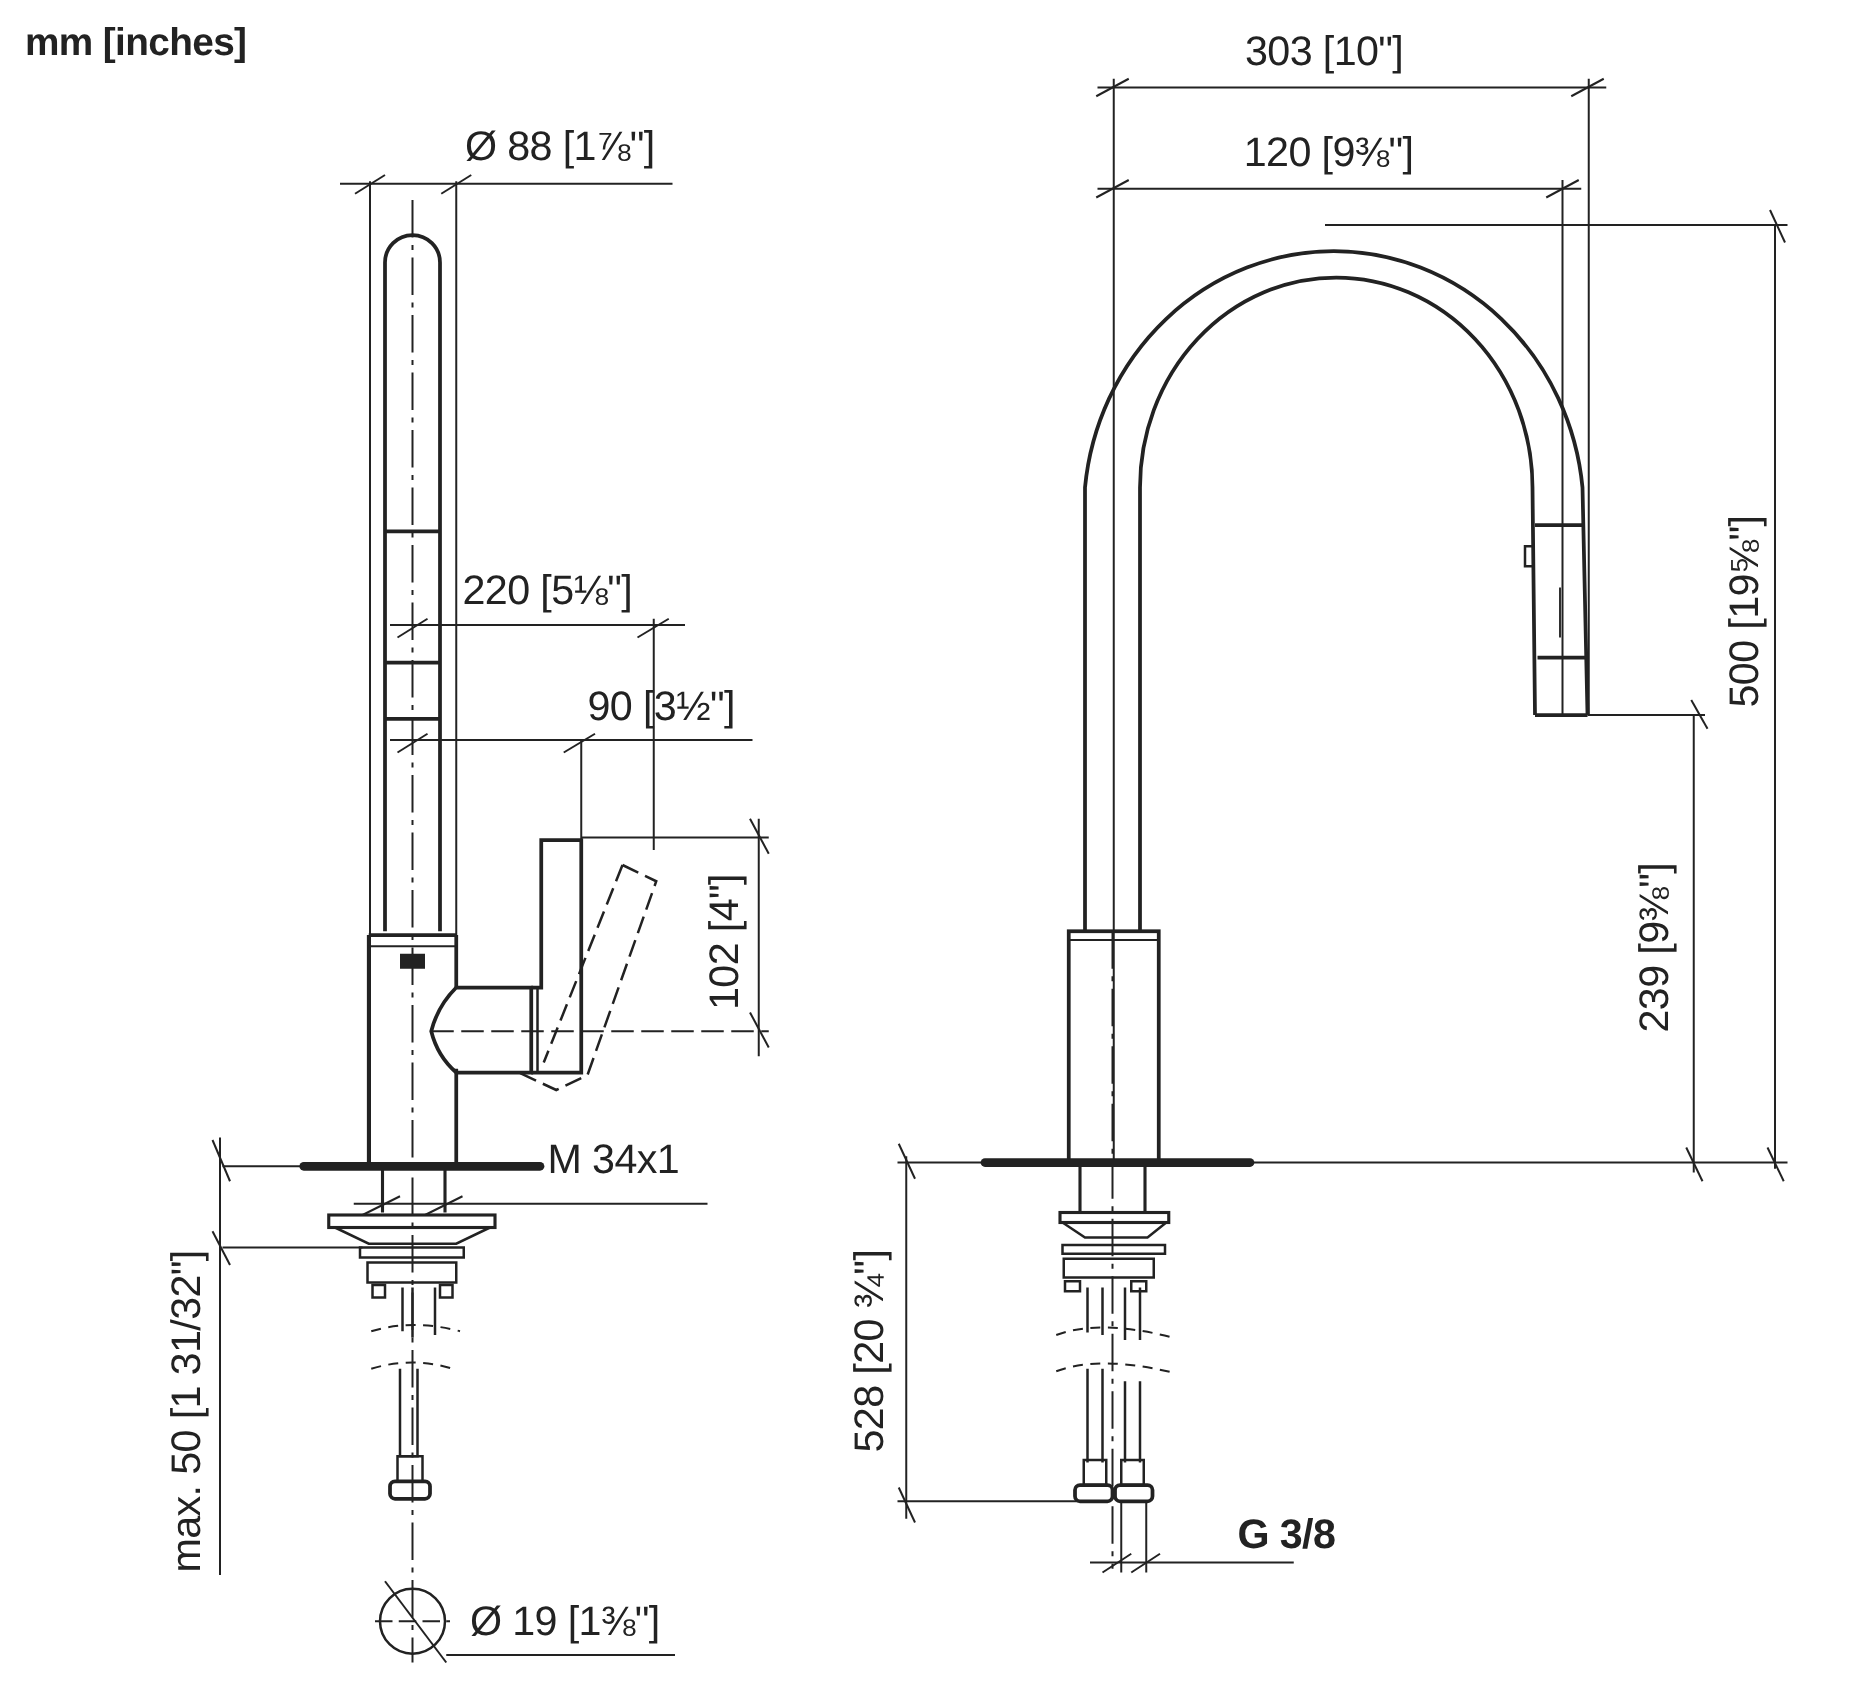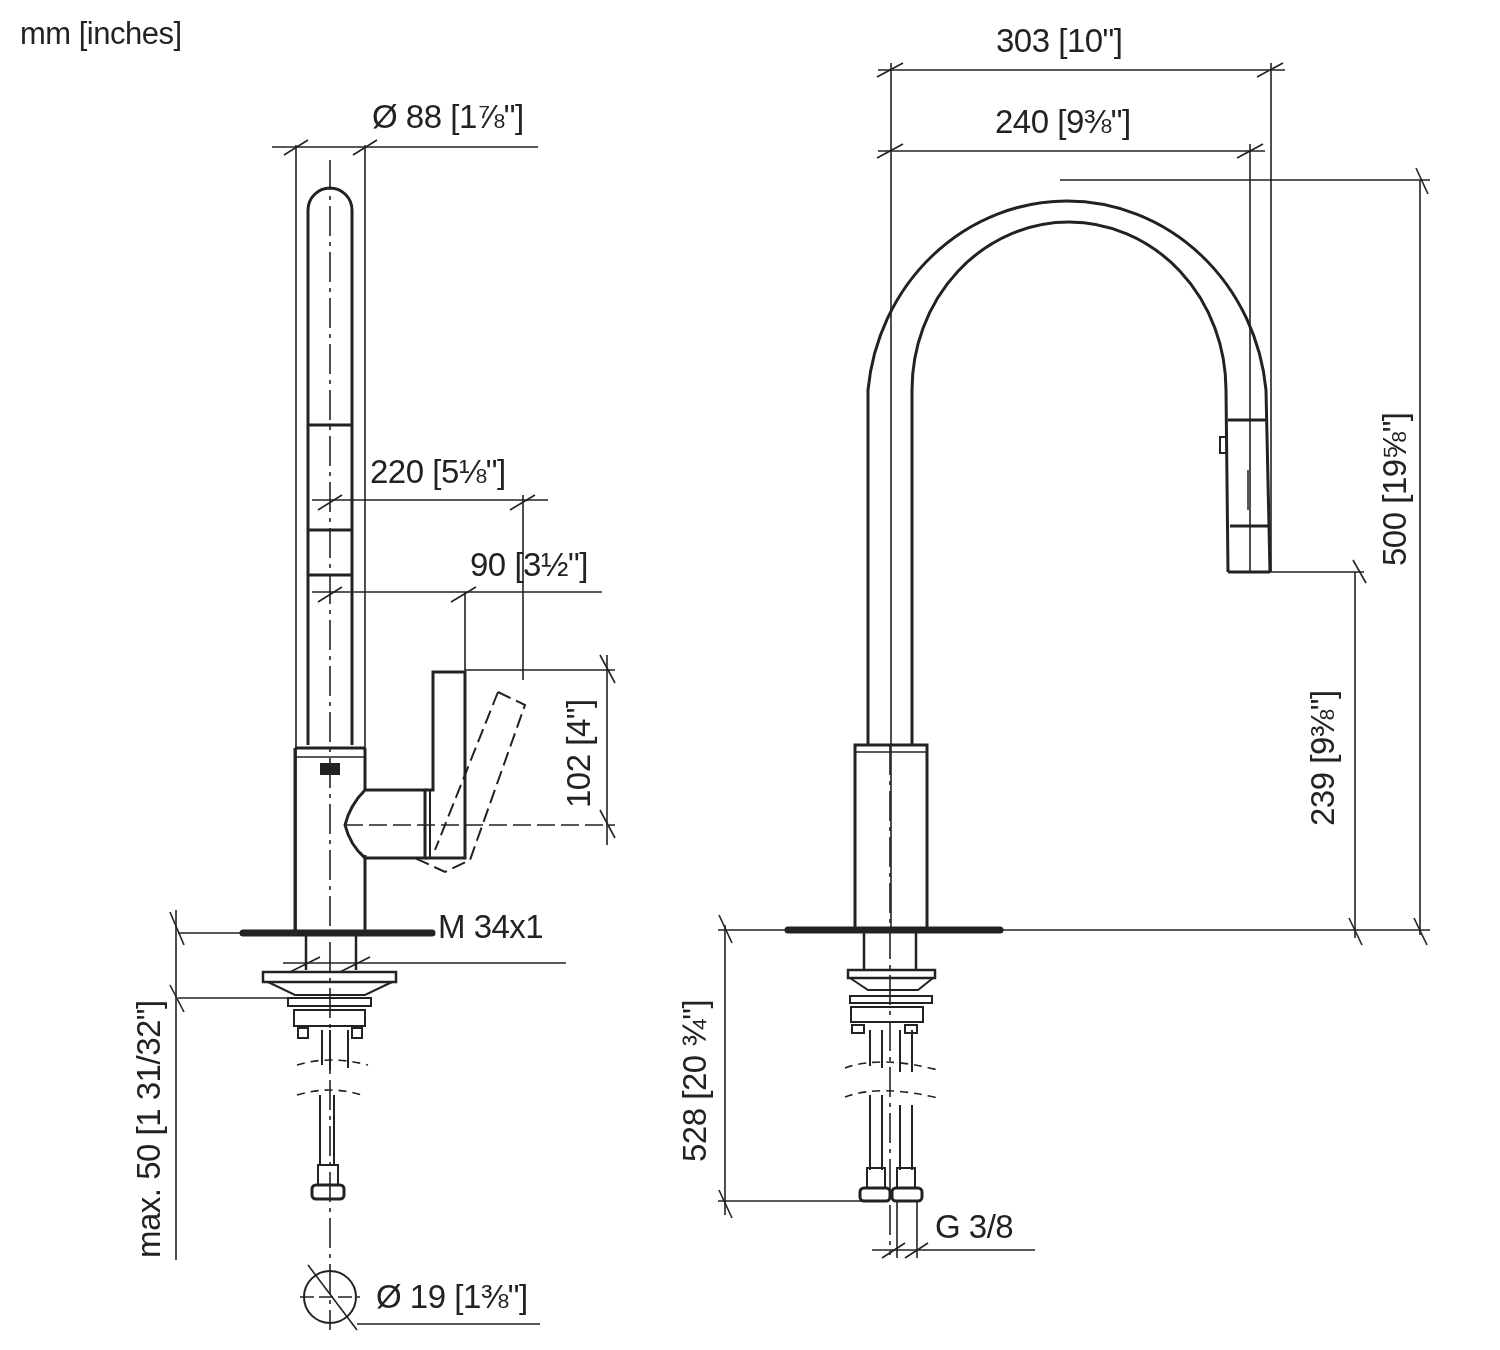--- a/index.html
+++ b/index.html
@@ -1,19 +1,19 @@
 <!DOCTYPE html>
 <html><head>
 <meta charset="utf-8">
 <style>
   html, body { margin:0; padding:0; background:#ffffff; }
   body { width:1500px; height:1350px; position:relative; overflow:hidden; font-family:"Liberation Sans", sans-serif; color:#222; }
   svg { position:absolute; left:0; top:0; }
   .lbl { position:absolute; font-family:"Liberation Sans", sans-serif; font-size:33px; color:#222; white-space:nowrap; line-height:1; letter-spacing:-0.5px; }
-  .units { font-size:31px; left:20px; top:18px; }
+  .units { font-size:31px; left:20px; top:18px;font-weight:bold; }
   .rot { transform-origin:left top; transform:rotate(-90deg); }
 </style>
 </head>
 <body>
 
 <svg width="1500" height="1350" viewBox="0 0 1500 1350" fill="none" stroke="#222" stroke-width="1.6">
 
   <g>
 
     <line x1="296" y1="145" x2="296" y2="930"></line>
@@ -205,32 +205,32 @@
   <span>Ø 19</span>
   <span>[1⅜"]</span>
 </div>
 
 <div class="lbl" style="left:996px;top:24px;">
   <span>303</span>
   <span>[10"]</span>
 </div>
 
 <div class="lbl" style="left:995px;top:105px;">
-  <span>240</span>
+  <span>120</span>
   <span>[9⅜"]</span>
 </div>
 
 <div class="lbl rot" style="left:1378px;top:566px;">
   <span>500</span>
   <span>[19⅝"]</span>
 </div>
 
 <div class="lbl rot" style="left:1306px;top:826px;">
   <span>239</span>
   <span>[9⅜"]</span>
 </div>
 
 <div class="lbl rot" style="left:678px;top:1162px;">
   <span>528</span>
   <span>[20 ¾"]</span>
 </div>
 
-<div class="lbl" style="left:935px;top:1210px;">G 3/8</div>
+<div class="lbl" style="left:990px;top:1210px;font-weight:bold;">G 3/8</div>
 
 </body></html>

